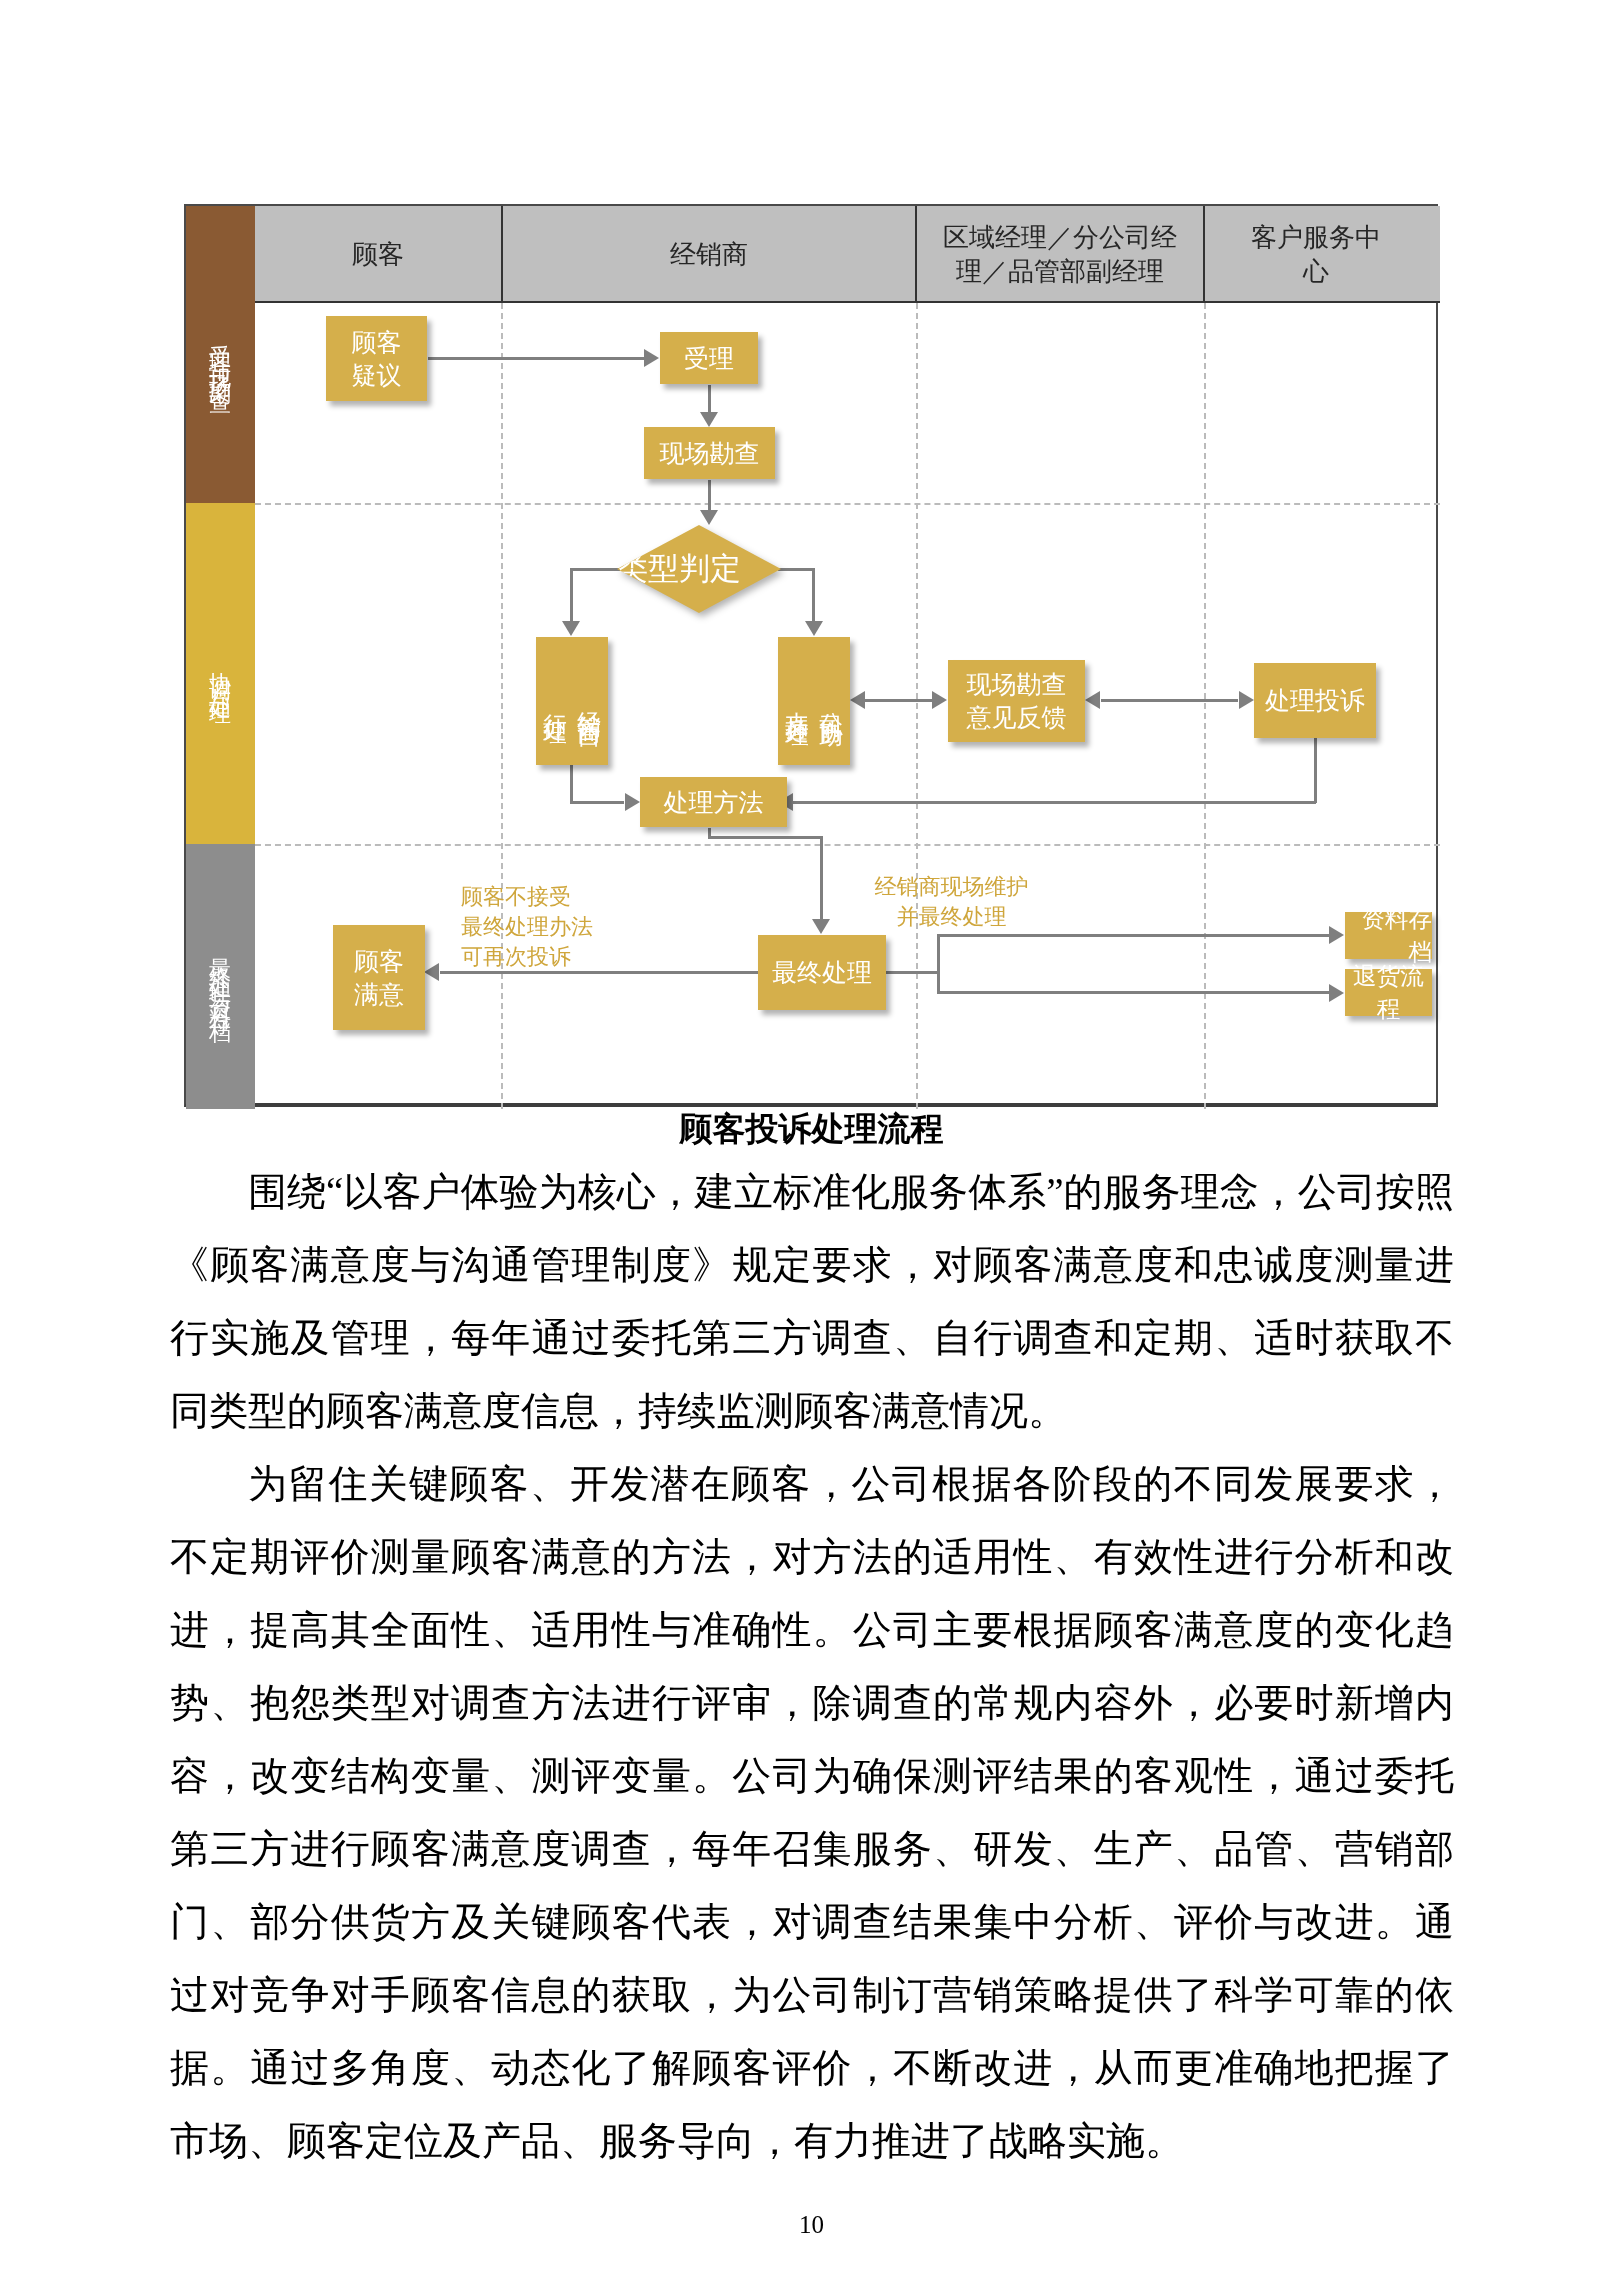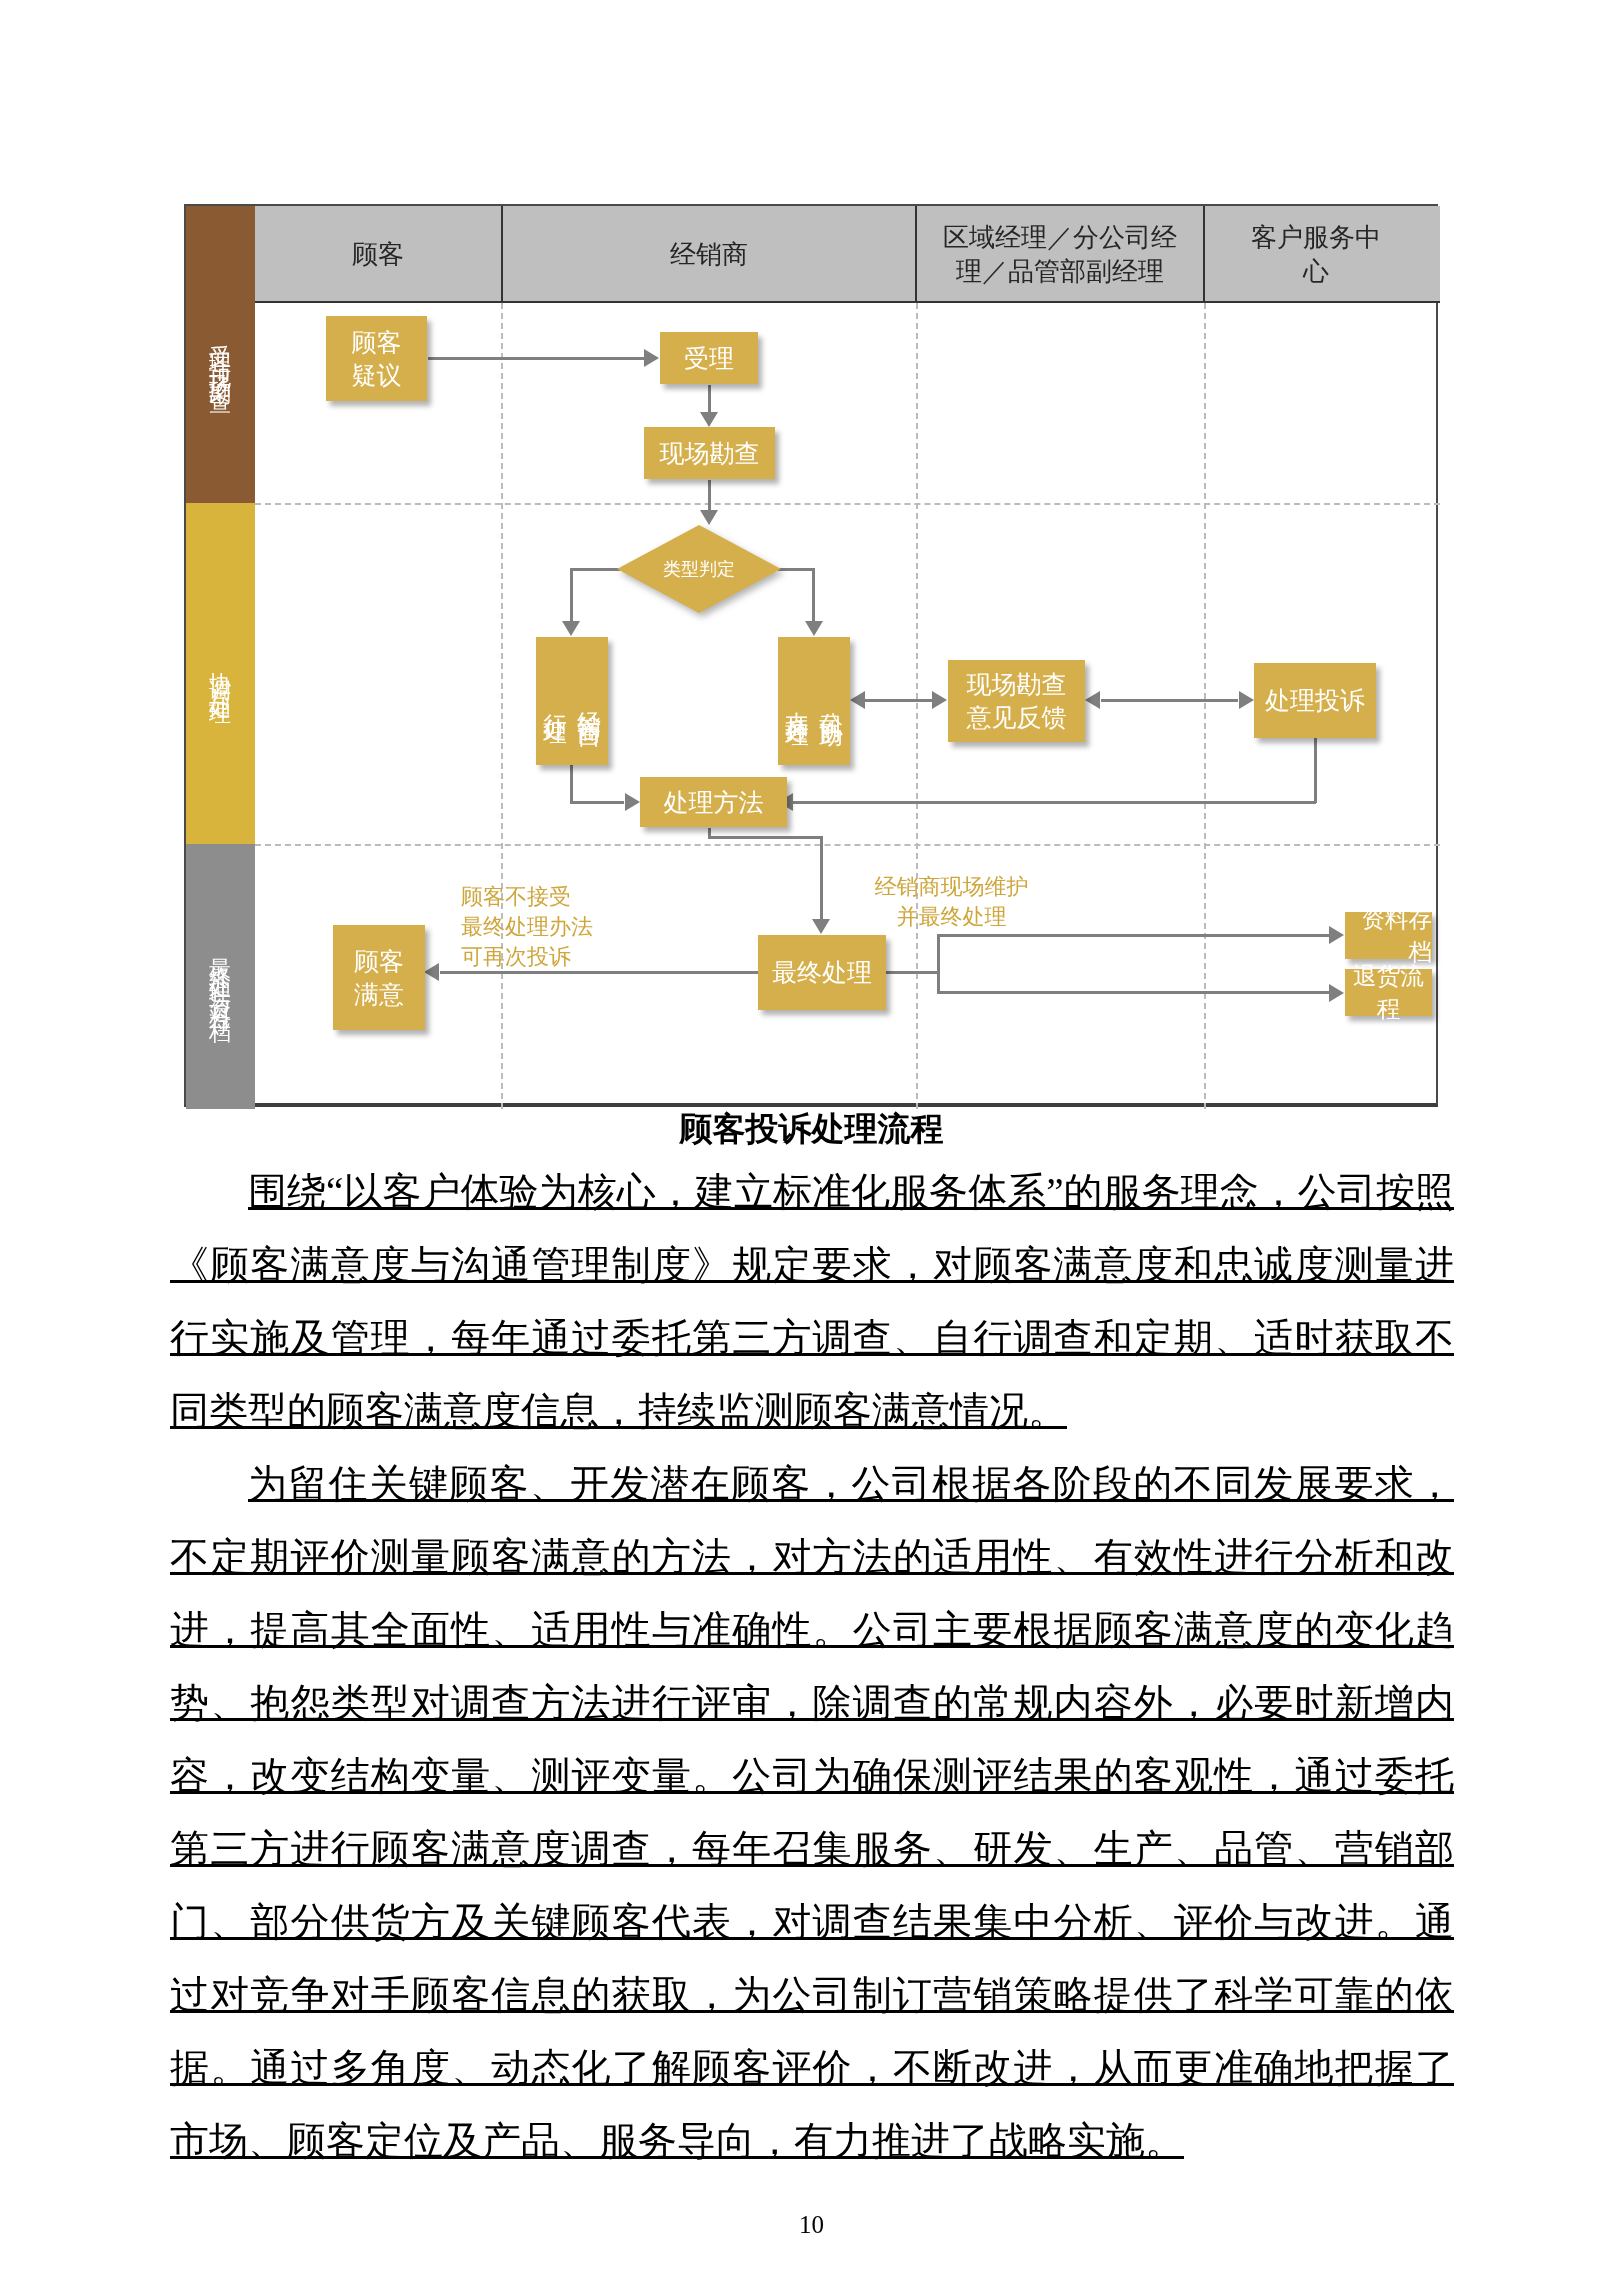--- a/index.html
+++ b/index.html
@@ -26,35 +26,35 @@
   .dash-h{position:absolute;left:69px;width:1185px;height:0;border-top:2px dashed #BBBBBB;z-index:1;}
 
   .box{position:absolute;background:#D5AF4B;color:#fff;display:flex;align-items:center;justify-content:center;
        text-align:center;font-size:25px;line-height:33px;white-space:pre-line;z-index:4;
        box-shadow:3.9px 4.6px 5.2px rgba(0,0,0,0.30);}
   .box.vert span{writing-mode:vertical-rl;letter-spacing:3.9px;line-height:34px;white-space:pre-line;}
   .diamond{position:absolute;left:431px;top:319px;width:164px;height:88px;z-index:4;
            filter:drop-shadow(3.9px 4.6px 3.9px rgba(0,0,0,0.30));}
   .diamond .dshape{width:100%;height:100%;background:#D5AF4B;
            clip-path:polygon(50% 0,100% 50%,50% 100%,0 50%);
-           display:flex;align-items:center;justify-content:center;color:#fff;font-size:18px;}
+           display:flex;align-items:center;color:#fff;font-size:31px;}
 
   .ln{position:absolute;background:#7F7F7F;z-index:2;}
   .tri{position:absolute;width:0;height:0;z-index:2;}
   .tri-r{border-top:9.2px solid transparent;border-bottom:9.2px solid transparent;border-left:15.7px solid #7F7F7F;}
   .tri-l{border-top:9.2px solid transparent;border-bottom:9.2px solid transparent;border-right:15.7px solid #7F7F7F;}
   .tri-d{border-left:9.2px solid transparent;border-right:9.2px solid transparent;border-top:15.7px solid #7F7F7F;}
 
   .note{position:absolute;color:#CFA63C;font-size:22px;line-height:30px;white-space:pre-line;z-index:4;margin-top:28px;}
 
   
   .caption{position:absolute;left:0;top:1107px;width:1623px;text-align:center;
            font-size:33px;font-weight:bold;color:#000;}
   .bodytext{position:absolute;left:170px;top:1155px;width:1284px;color:#000;}
-  .bodytext p{margin:0;font-size:39px;line-height:73px;text-align:justify;text-indent:2em;text-decoration:underline;}
+  .bodytext p{margin:0;font-size:39px;line-height:73px;text-align:justify;text-indent:2em;}
   .pageno{position:absolute;left:0;top:2211px;width:1623px;text-align:center;font-size:25px;color:#000;}
 </style>
 </head>
 <body>
 
 <div class="chart">
 
   <div class="phase phase1">
       <span>受理与现场勘查</span>
     </div>

